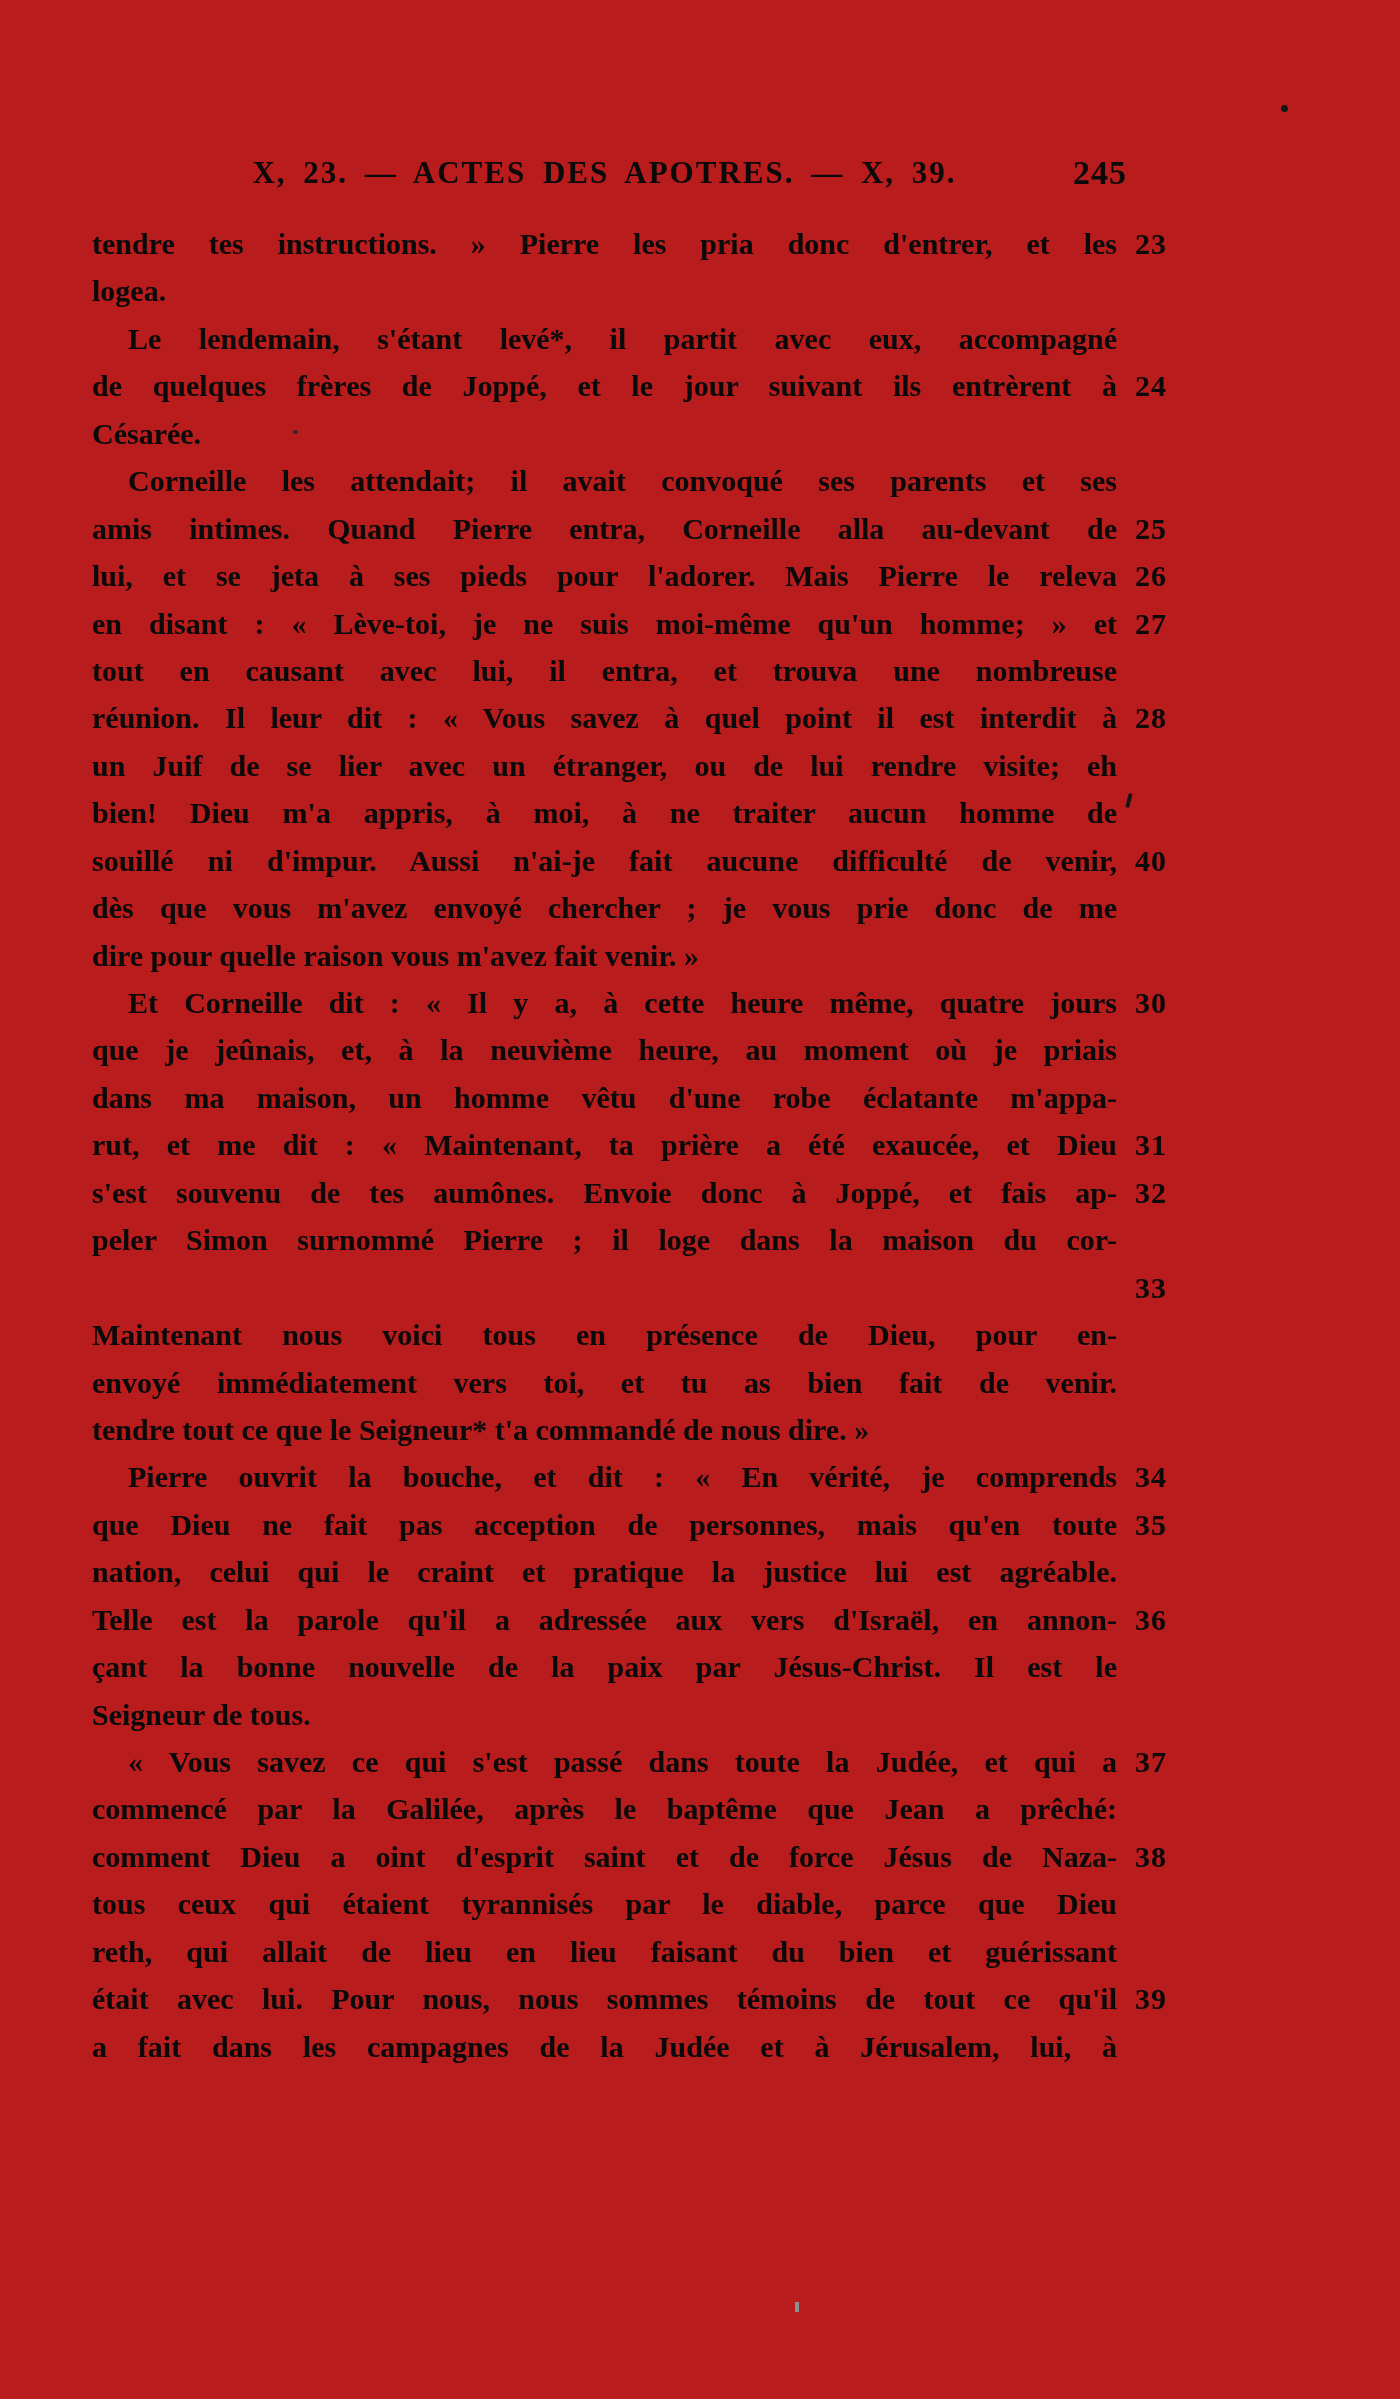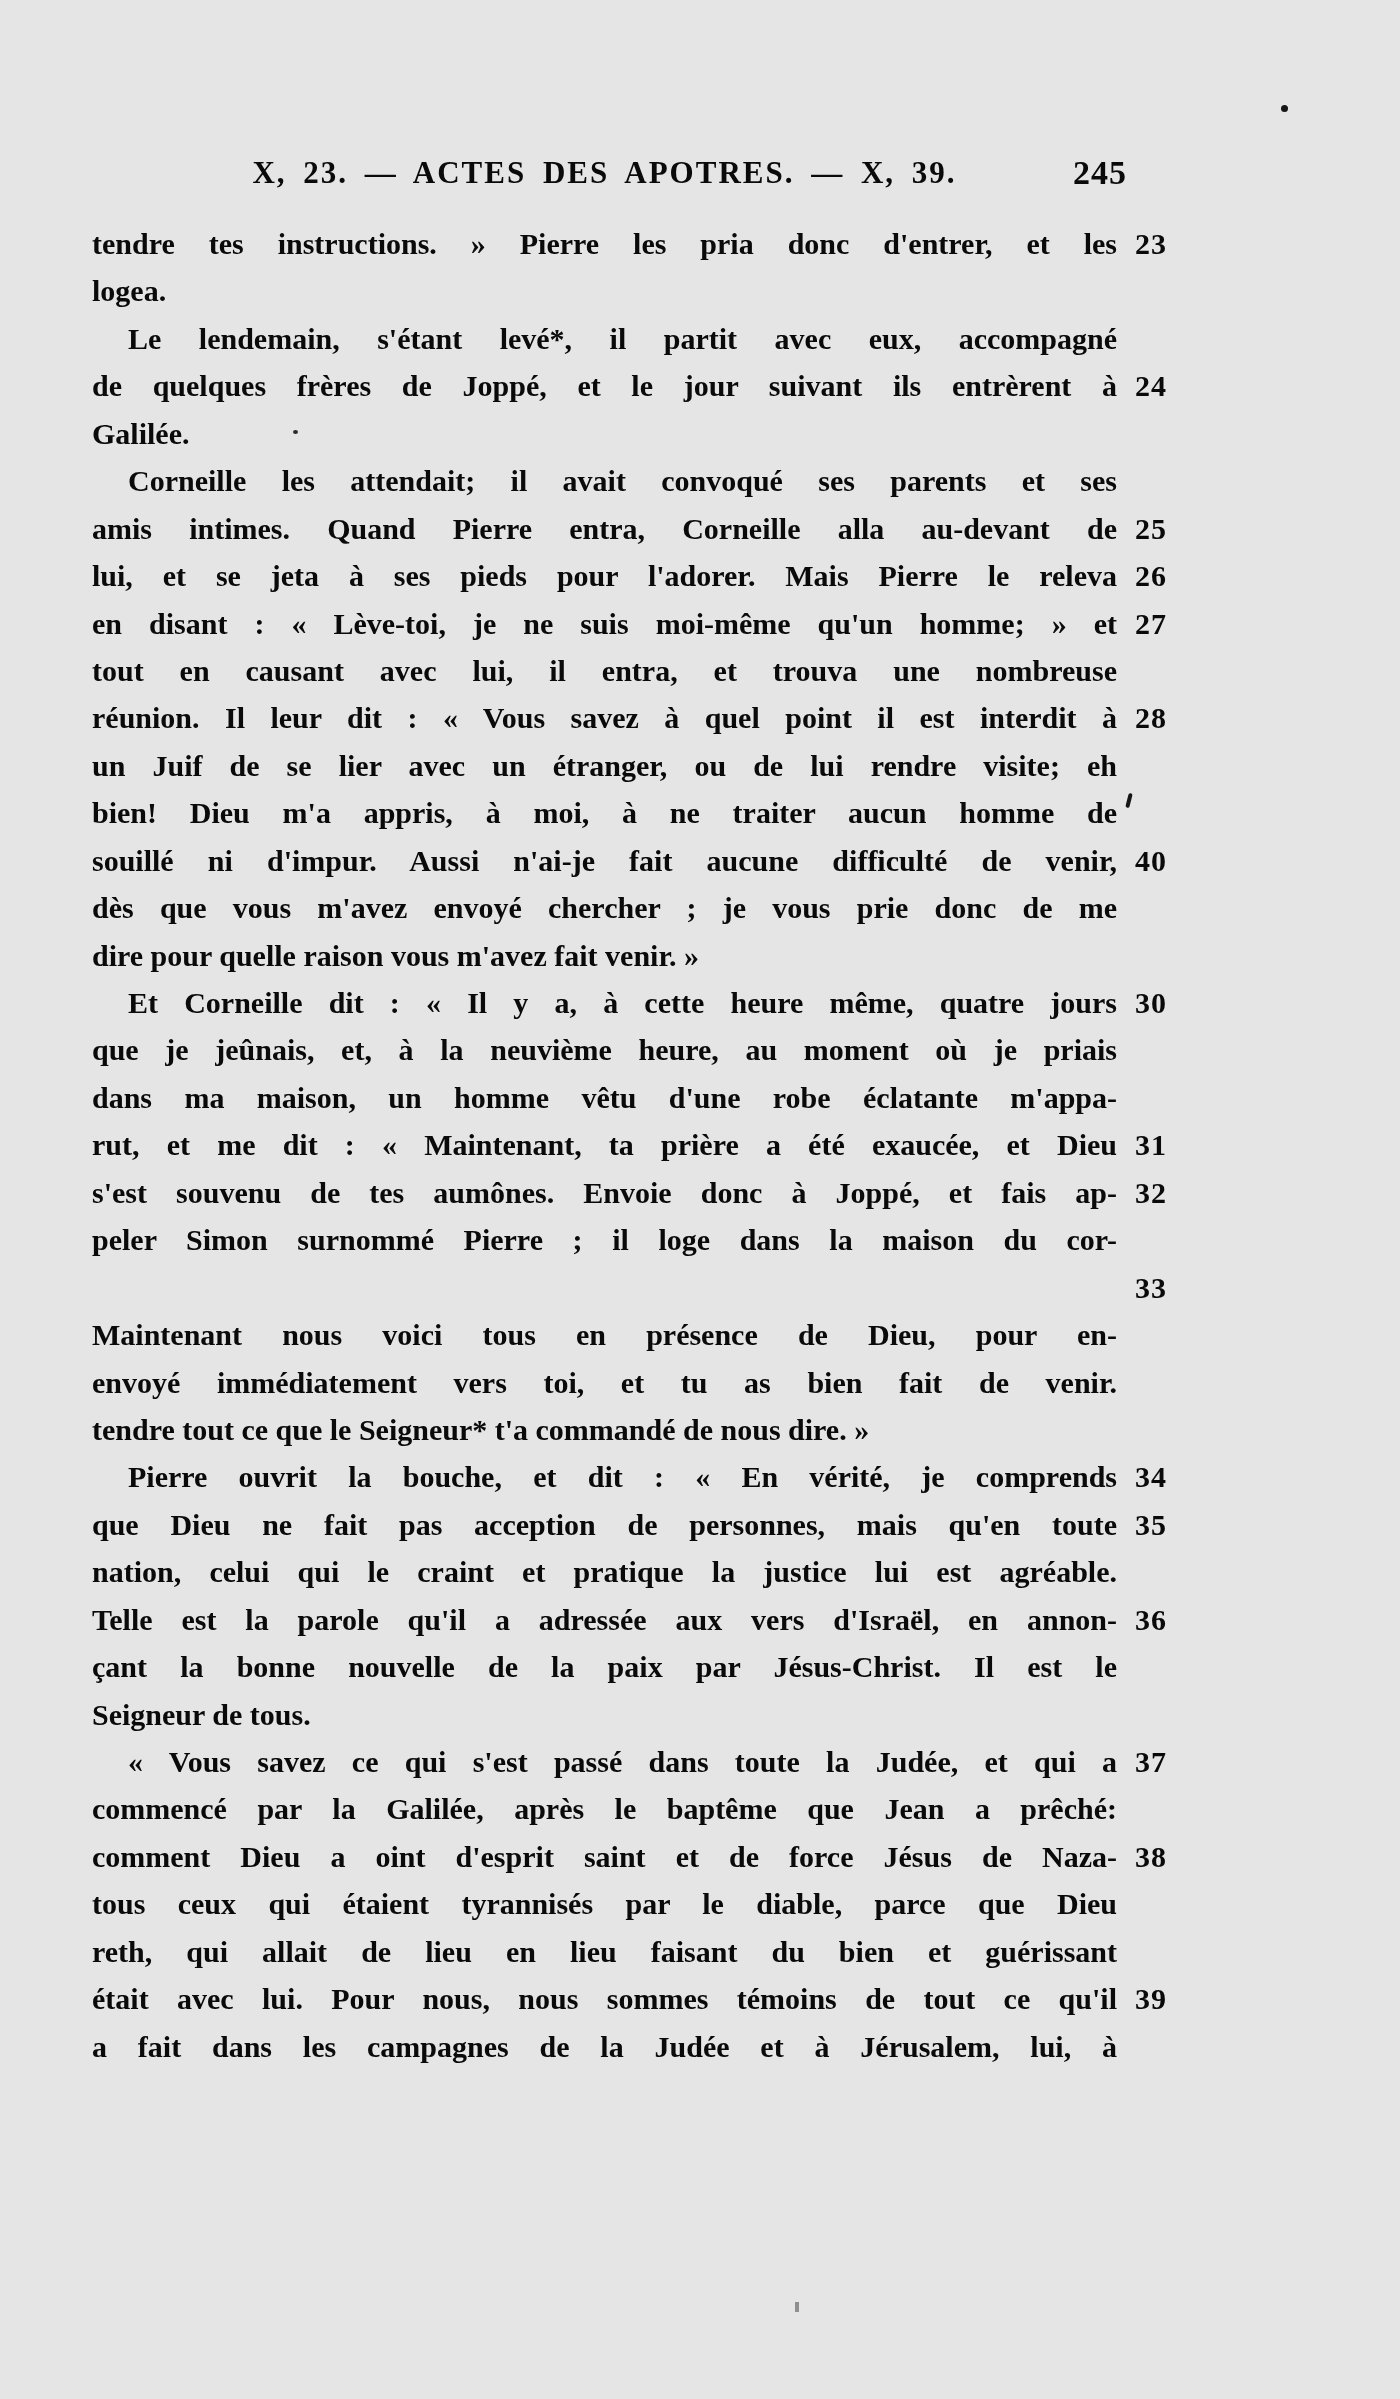--- a/index.html
+++ b/index.html
@@ -4,21 +4,21 @@
 <style>
   html, body {
     margin: 0;
     padding: 0;
     background: #ffffff;
   }
   #page {
     position: relative;
     width: 1400px;
     height: 2399px;
-    background: #e5e5e5;
+    background: #b91c1c;
     overflow: hidden;
     font-family: "Liberation Serif", "DejaVu Serif", serif;
     color: #0a0a0a;
     -webkit-font-smoothing: antialiased;
   }
   
   #header {
     position: absolute;
     left: 92px;
     top: 151px;
@@ -101,21 +101,21 @@
   <div id="header">
     <span>X, 23. — ACTES DES APOTRES. — X, 39.</span>
     <span id="pagenum">245</span>
   </div>
 
   <div id="text-block">
       <div class="line"><span class="txt">tendre tes instructions. » Pierre les pria donc d'entrer, et les</span><span class="verse">23</span></div>
       <div class="line end"><span class="txt">logea.</span></div>
       <div class="line indent"><span class="txt">Le lendemain, s'étant levé*, il partit avec eux, accompagné</span></div>
       <div class="line"><span class="txt">de quelques frères de Joppé, et le jour suivant ils entrèrent à</span><span class="verse">24</span></div>
-      <div class="line end"><span class="txt">Galilée.</span></div>
+      <div class="line end"><span class="txt">Césarée.</span></div>
       <div class="line indent"><span class="txt">Corneille les attendait; il avait convoqué ses parents et ses</span></div>
       <div class="line"><span class="txt">amis intimes. Quand Pierre entra, Corneille alla au-devant de</span><span class="verse">25</span></div>
       <div class="line"><span class="txt">lui, et se jeta à ses pieds pour l'adorer. Mais Pierre le releva</span><span class="verse">26</span></div>
       <div class="line"><span class="txt">en disant : « Lève-toi, je ne suis moi-même qu'un homme; » et</span><span class="verse">27</span></div>
       <div class="line"><span class="txt">tout en causant avec lui, il entra, et trouva une nombreuse</span></div>
       <div class="line"><span class="txt">réunion. Il leur dit : « Vous savez à quel point il est interdit à</span><span class="verse">28</span></div>
       <div class="line"><span class="txt">un Juif de se lier avec un étranger, ou de lui rendre visite; eh</span></div>
       <div class="line"><span class="txt">bien! Dieu m'a appris, à moi, à ne traiter aucun homme de</span></div>
       <div class="line"><span class="txt">souillé ni d'impur. Aussi n'ai-je fait aucune difficulté de venir,</span><span class="verse">40</span></div>
       <div class="line"><span class="txt">dès que vous m'avez envoyé chercher ; je vous prie donc de me</span></div>

